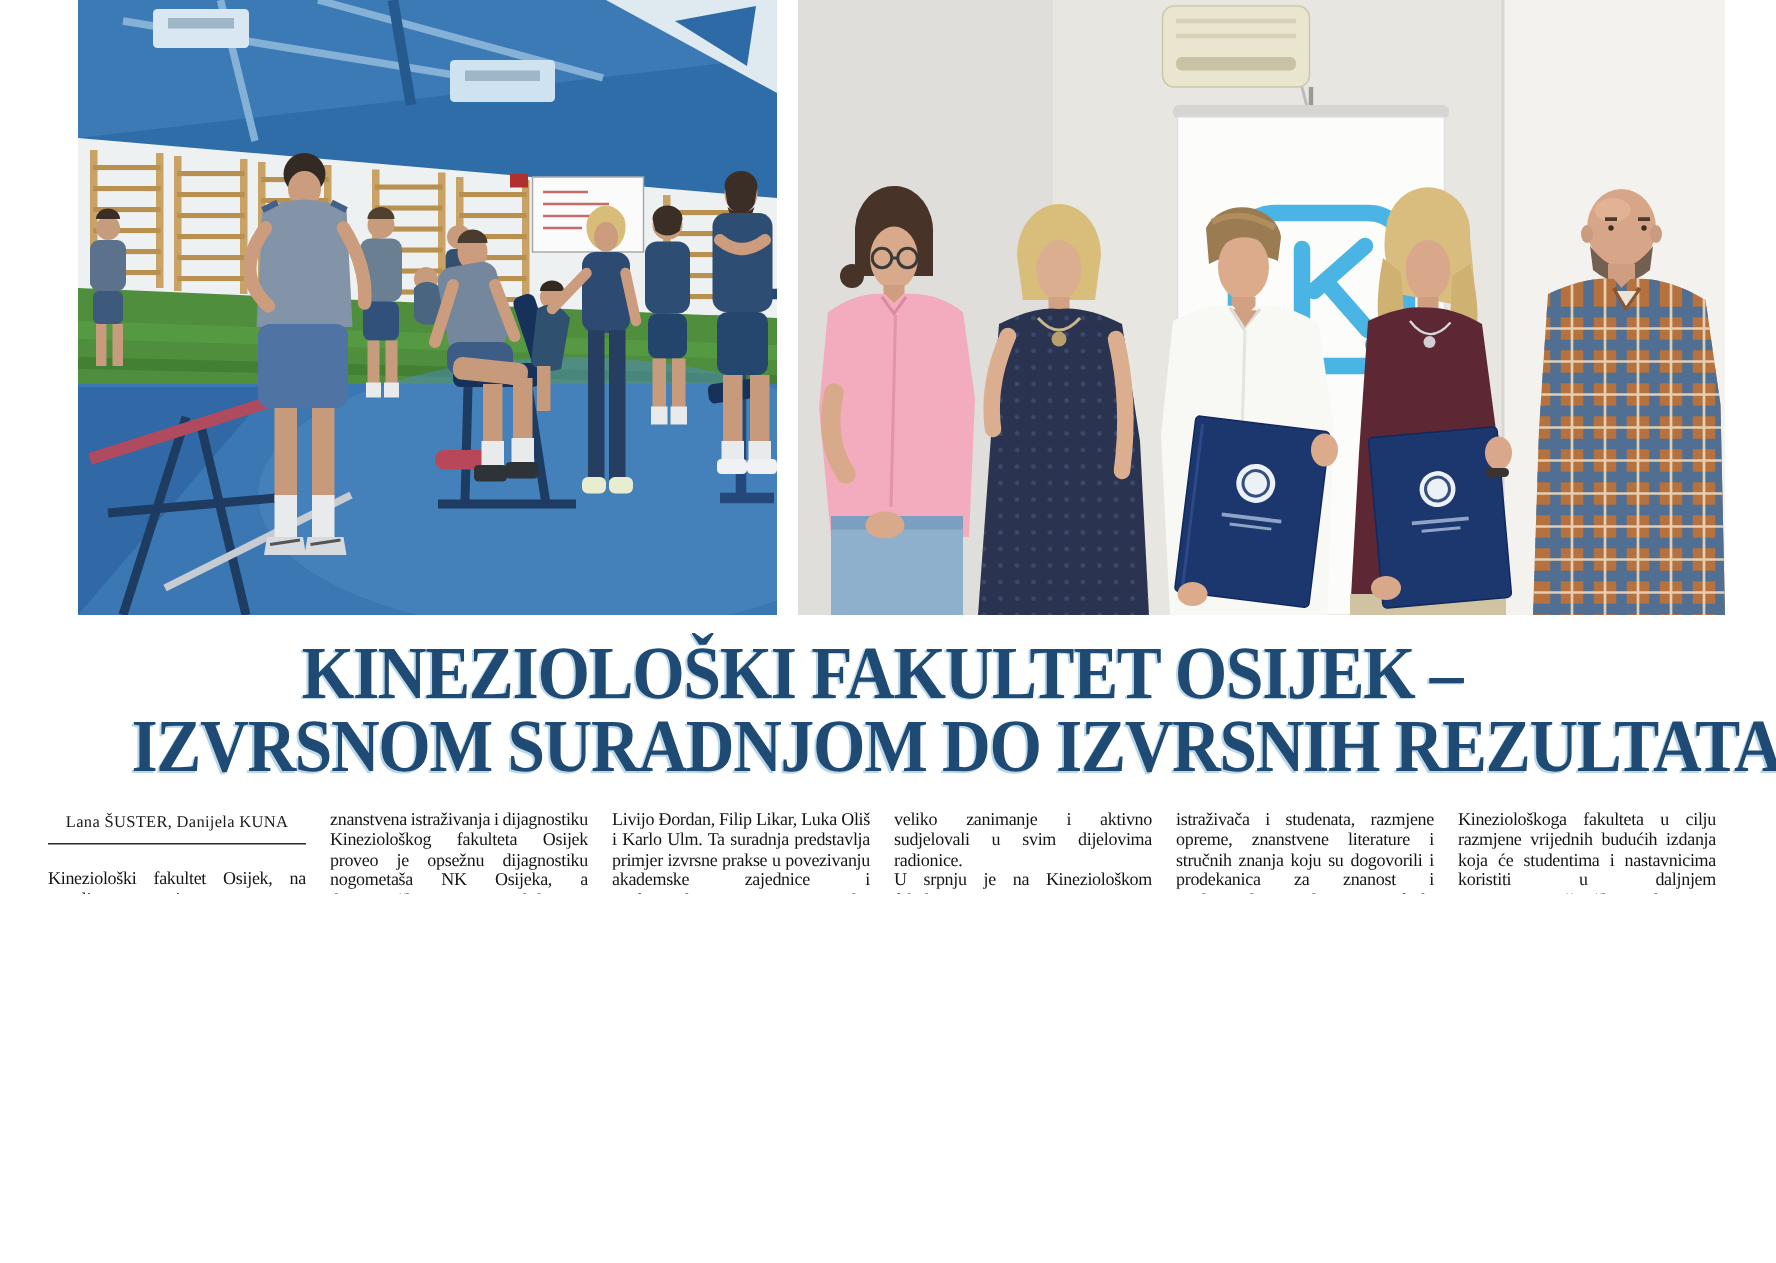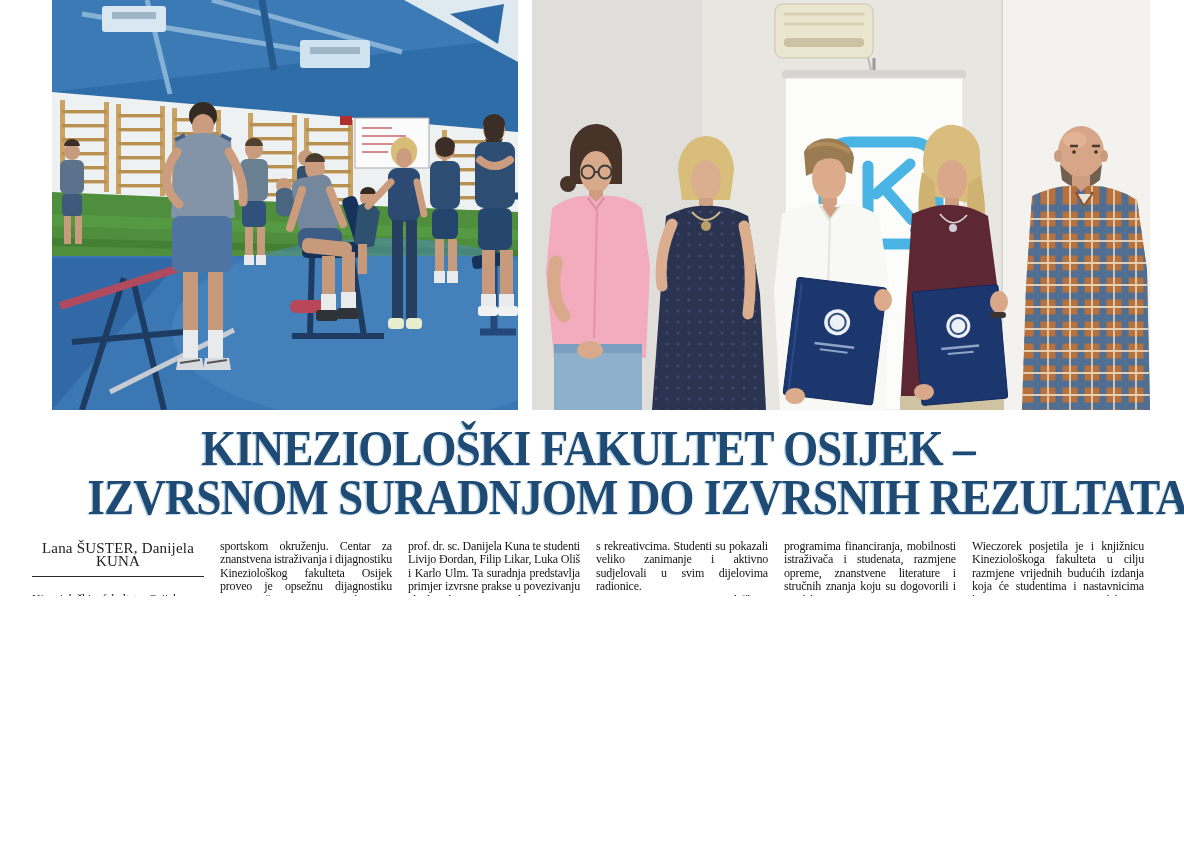--- a/index.html
+++ b/index.html
@@ -14,21 +14,21 @@
   .headline{position:absolute;left:32px;top:424px;width:1112px;margin:0;
             text-align:center;font-weight:bold;font-size:50px;line-height:49px;
             letter-spacing:-1px;transform:scaleX(0.9);transform-origin:50% 0;
             text-shadow:-1.5px 1px 0 rgba(130,180,215,.55);}
   .headline span{display:block;white-space:nowrap;}
   
   .article{position:absolute;left:32px;top:540px;width:1112px;height:292px;
            column-count:6;column-gap:16px;column-fill:auto;
            font-size:12px;line-height:13.4px;text-align:justify;
            letter-spacing:-0.2px;word-spacing:-0.8px;overflow:hidden;hyphens:auto;}
-  .byline{ text-align:center;font-size:15px;letter-spacing:0.2px;color:#1c1c1c;
+  .byline{ text-align:center;font-size:11px;letter-spacing:0.2px;color:#1c1c1c;
            padding:2px 0 7px 0;border-bottom:1.6px solid #2a2a2a;margin:0 0 16px 0;
            word-spacing:normal;}
   .article p{margin:0;padding:0;}
   
   .dotted-rule{position:absolute;left:32px;top:833px;width:1112px;height:2px;
     background:repeating-linear-gradient(90deg,#3c3c3c 0 1.6px,transparent 1.6px 4.2px);}
 </style>
 </head>
 <body>
 

